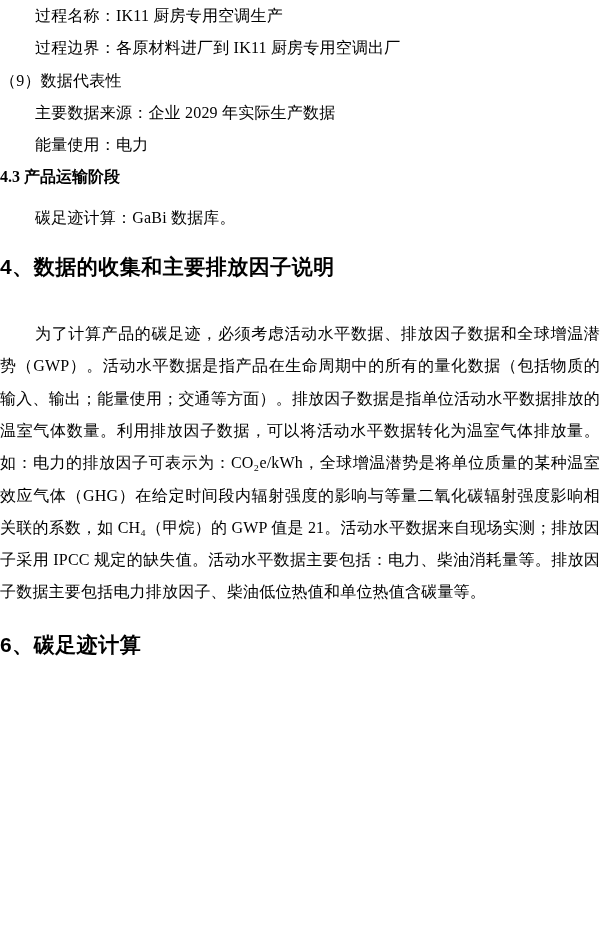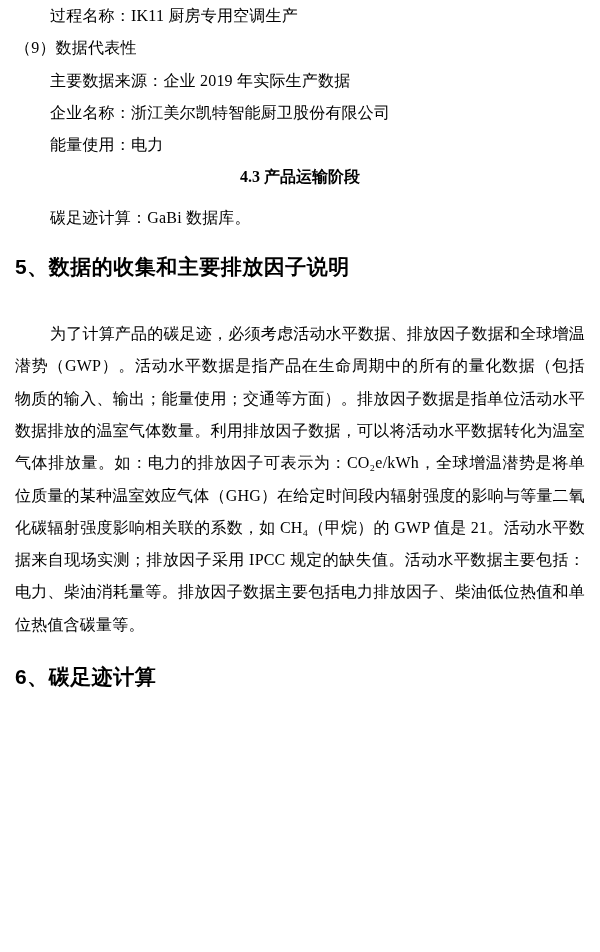--- a/index.html
+++ b/index.html
@@ -12,39 +12,38 @@
     height: 952px;
     overflow: hidden;
     color: #000000;
     font-family: "Liberation Serif", "DejaVu Serif", serif;
     font-size: 16px;
   }
   .page {
     box-sizing: border-box;
     width: 600px;
     height: 952px;
-    padding: 0 15px;
+    padding: 0 0;
     background: #ffffff;
   }
   p {
     margin: 0;
     line-height: 32.3px;
     text-align: justify;
     letter-spacing: 0.2px;
   }
   .indent {
     text-indent: 35px;
   }
   h3.sub-heading {
     margin: 0 0 8px 0;
     font-size: 16px;
     font-weight: bold;
     line-height: 32.3px;
     font-family: "Liberation Serif", "DejaVu Serif", serif;
-    text-align: center;
   }
   h2.section-heading {
     font-size: 21px;
     font-weight: bold;
     line-height: 43px;
     font-family: "Liberation Sans", "DejaVu Sans", sans-serif;
     letter-spacing: 0.5px;
   }
   h2.section-heading-5 {
     margin: 11px 0 30px 0;
@@ -53,35 +52,35 @@
     margin: 14px 0 0 0;
   }
 </style>
 </head>
 <body>
 
 <div class="page">
 
   <p class="indent">过程名称：IK11 厨房专用空调生产</p>
 
+  <p class="indent">过程边界：各原材料进厂到 IK11 厨房专用空调出厂</p>
 
   <p>（9）数据代表性</p>
 
-  <p class="indent">主要数据来源：企业 2019 年实际生产数据</p>
+  <p class="indent">主要数据来源：企业 2029 年实际生产数据</p>
 
-  <p class="indent">企业名称：浙江美尔凯特智能厨卫股份有限公司</p>
 
 
 
   <p class="indent">能量使用：电力</p>
 
   <h3 class="sub-heading">4.3 产品运输阶段</h3>
 
   <p class="indent">碳足迹计算：GaBi 数据库。</p>
 
 
-  <h2 class="section-heading section-heading-5">5、数据的收集和主要排放因子说明</h2>
+  <h2 class="section-heading section-heading-5">4、数据的收集和主要排放因子说明</h2>
 
   <p class="indent">为了计算产品的碳足迹，必须考虑活动水平数据、排放因子数据和全球增温潜势（GWP）。活动水平数据是指产品在生命周期中的所有的量化数据（包括物质的输入、输出；能量使用；交通等方面）。排放因子数据是指单位活动水平数据排放的温室气体数量。利用排放因子数据，可以将活动水平数据转化为温室气体排放量。如：电力的排放因子可表示为：CO₂e/kWh，全球增温潜势是将单位质量的某种温室效应气体（GHG）在给定时间段内辐射强度的影响与等量二氧化碳辐射强度影响相关联的系数，如 CH₄（甲烷）的 GWP 值是 21。活动水平数据来自现场实测；排放因子采用 IPCC 规定的缺失值。活动水平数据主要包括：电力、柴油消耗量等。排放因子数据主要包括电力排放因子、柴油低位热值和单位热值含碳量等。</p>
 
   <h2 class="section-heading section-heading-6">6、碳足迹计算</h2>
 
 </div>
 
 </body></html>

